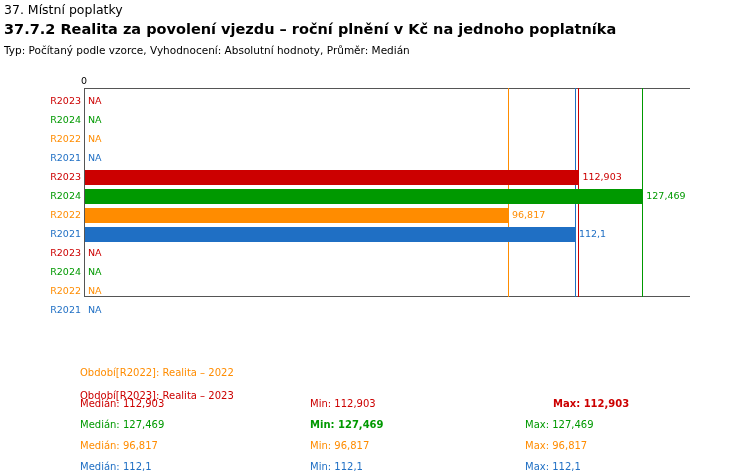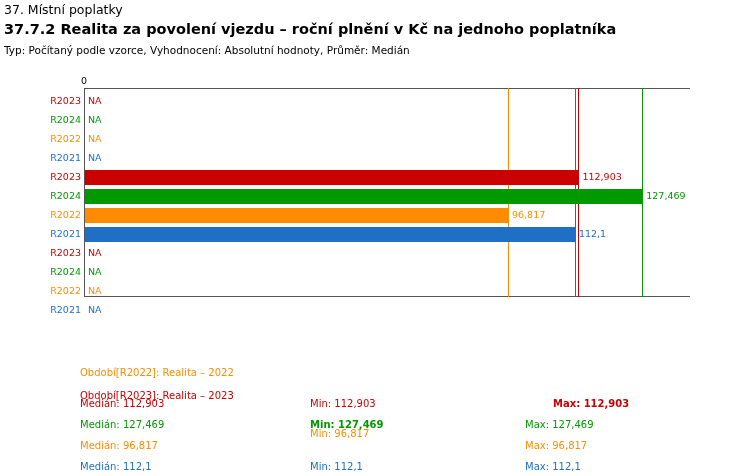--- a/index.html
+++ b/index.html
@@ -215,21 +215,21 @@
 <div class="legend" id="legend">
     <div class="legend-item" style="left: 80px; top: 20px; color: rgb(204, 0, 0); margin-top: 34px;">Období[R2023]: Realita – 2023</div>
     <div class="legend-item" style="left: 80px; top: 31px; color: rgb(255, 140, 0);">Období[R2022]: Realita – 2022</div>
     <div class="stat" style="left: 80px; top: 62px; color: rgb(204, 0, 0);">Medián: 112,903</div>
     <div class="stat" style="left: 310px; top: 62px; color: rgb(204, 0, 0);">Min: 112,903</div>
     <div class="stat" style="left: 553px; top: 62px; color: rgb(204, 0, 0); font-weight: bold;">Max: 112,903</div>
     <div class="stat" style="left: 80px; top: 83px; color: rgb(0, 153, 0);">Medián: 127,469</div>
     <div class="stat" style="left: 310px; top: 83px; color: rgb(0, 153, 0); font-weight: bold;">Min: 127,469</div>
     <div class="stat" style="left: 525px; top: 83px; color: rgb(0, 153, 0);">Max: 127,469</div>
     <div class="stat" style="left: 80px; top: 104px; color: rgb(255, 140, 0);">Medián: 96,817</div>
-    <div class="stat" style="left: 310px; top: 92px; color: rgb(255, 140, 0);">Min: 96,817</div>
+    <div class="stat" style="left: 310px; top: 104px; color: rgb(255, 140, 0);">Min: 96,817</div>
     <div class="stat" style="left: 525px; top: 104px; color: rgb(255, 140, 0);">Max: 96,817</div>
     <div class="stat" style="left: 80px; top: 125px; color: rgb(31, 111, 196);">Medián: 112,1</div>
     <div class="stat" style="left: 310px; top: 125px; color: rgb(31, 111, 196);">Min: 112,1</div>
     <div class="stat" style="left: 525px; top: 125px; color: rgb(31, 111, 196);">Max: 112,1</div>
   </div>
 
 <div class="grp-label" style="left: 4px; top: 96px;"></div>
 <div class="grp-label" style="left: 4px; top: 172px;"></div>
 <div class="grp-label" style="left: 4px; top: 248px; color: rgb(204, 0, 0);"></div>
 

